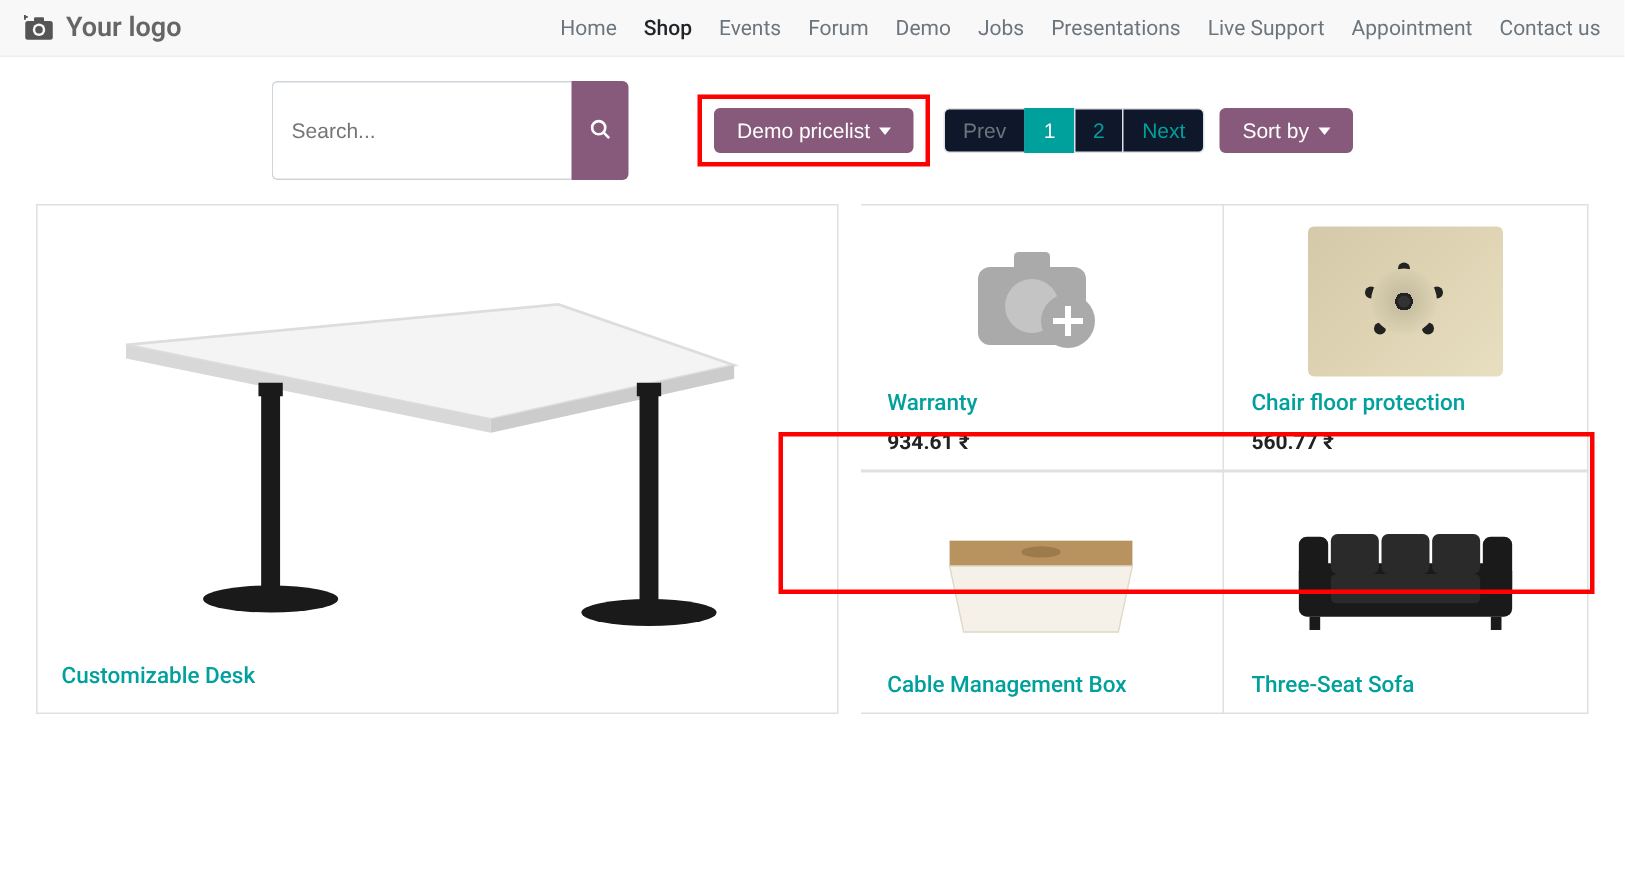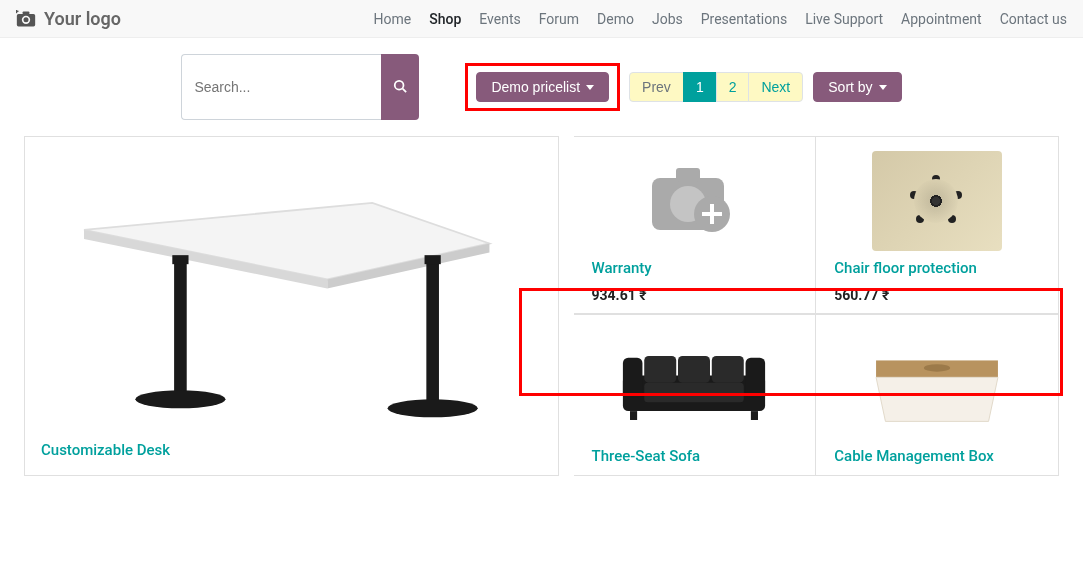--- a/index.html
+++ b/index.html
@@ -17,21 +17,21 @@
     .search-group { display: flex; }
     .search-input { width: 200px; padding: 24px 12px; border: 1px solid #ced4da; border-right: none; border-radius: 4px 0 0 4px; font-size: 14px; }
     .search-btn { background: #875a7b; color: #fff; border: none; padding: 7px 12px; border-radius: 0 4px 4px 0; cursor: pointer; }
     .search-icon { width: 14px; height: 14px; }
     
     .pricelist-wrap { border: 3px solid #ff0000; padding: 6px 8px; margin-left: 36px; }
     .btn-purple { background: #875a7b; color: #fff; border: 1px solid #875a7b; padding: 6px 14px; border-radius: 4px; font-size: 14px; cursor: pointer; display: inline-flex; align-items: center; gap: 6px; }
     .caret { width: 0; height: 0; border-left: 4px solid transparent; border-right: 4px solid transparent; border-top: 5px solid #fff; }
     
     .pagination { display: flex; }
-    .page-btn { background: #fef9c3; color: #00a09d; border: 1px solid #dee2e6; padding: 6px 12px; font-size: 14px; cursor: pointer; margin-left: -1px; }
+    .page-btn { background: #0f172a; color: #00a09d; border: 1px solid #dee2e6; padding: 6px 12px; font-size: 14px; cursor: pointer; margin-left: -1px; }
     .page-btn:first-child { border-radius: 4px 0 0 4px; }
     .page-btn:last-child { border-radius: 0 4px 4px 0; }
     .page-btn.active { background: #00a09d; color: #fff; border-color: #00a09d; }
     .page-btn.disabled { color: #6c757d; }
     
     .products-area { display: flex; padding: 0 24px; gap: 0; }
     .big-product { flex: 1; border: 1px solid #e0e0e0; padding: 16px; display:flex; flex-direction:column; position: relative; }
     .big-image { flex: 1; display: flex; align-items: center; justify-content: center; height: 380px; }
     .desk-svg { width: 90%; height: 280px; }
     
@@ -156,39 +156,39 @@
           <div class="chairmat"></div>
         </div>
         <div class="product-title link">Chair floor protection</div>
         <div class="product-price">560.77 ₹</div>
       </div>
     </div>
 
     <div class="right-row">
       <div class="right-cell">
         <div class="cell-img">
+          <svg class="cablebox" viewBox="0 0 160 100">
+            <rect x="15" y="25" width="130" height="18" fill="#b8935f"></rect>
+            <polygon points="15,43 145,43 135,90 25,90" fill="#f5f0e8" stroke="#e0d8c8"></polygon>
+            <ellipse cx="80" cy="33" rx="14" ry="4" fill="#9c7a4a"></ellipse>
+          </svg>
+        </div>
+        <div class="product-title link">Cable Management Box</div>
+      </div>
+      <div class="right-cell">
+        <div class="cell-img">
           <svg class="sofa" viewBox="0 0 180 100">
             <rect x="10" y="40" width="160" height="40" rx="6" fill="#1a1a1a"></rect>
             <rect x="10" y="20" width="22" height="45" rx="6" fill="#1a1a1a"></rect>
             <rect x="148" y="20" width="22" height="45" rx="6" fill="#1a1a1a"></rect>
             <rect x="34" y="18" width="36" height="30" rx="5" fill="#2a2a2a"></rect>
             <rect x="72" y="18" width="36" height="30" rx="5" fill="#2a2a2a"></rect>
             <rect x="110" y="18" width="36" height="30" rx="5" fill="#2a2a2a"></rect>
             <rect x="34" y="48" width="112" height="22" rx="4" fill="#2a2a2a"></rect>
             <rect x="18" y="80" width="8" height="10" fill="#1a1a1a"></rect>
             <rect x="154" y="80" width="8" height="10" fill="#1a1a1a"></rect>
           </svg>
         </div>
         <div class="product-title link">Three-Seat Sofa</div>
       </div>
-      <div class="right-cell">
-        <div class="cell-img">
-          <svg class="cablebox" viewBox="0 0 160 100">
-            <rect x="15" y="25" width="130" height="18" fill="#b8935f"></rect>
-            <polygon points="15,43 145,43 135,90 25,90" fill="#f5f0e8" stroke="#e0d8c8"></polygon>
-            <ellipse cx="80" cy="33" rx="14" ry="4" fill="#9c7a4a"></ellipse>
-          </svg>
-        </div>
-        <div class="product-title link">Cable Management Box</div>
-      </div>
     </div>
   </div>
 </div>
 
 </body></html>

